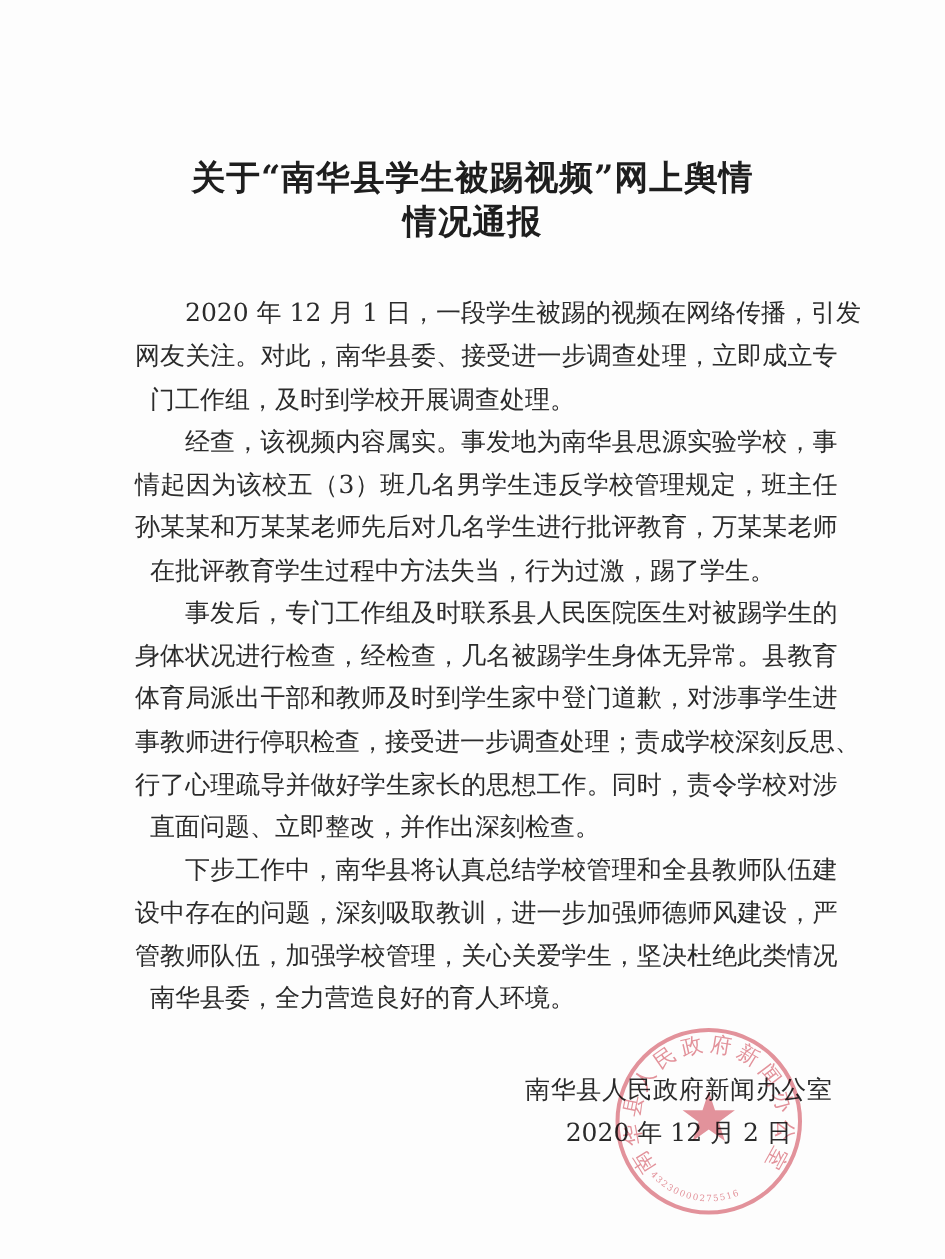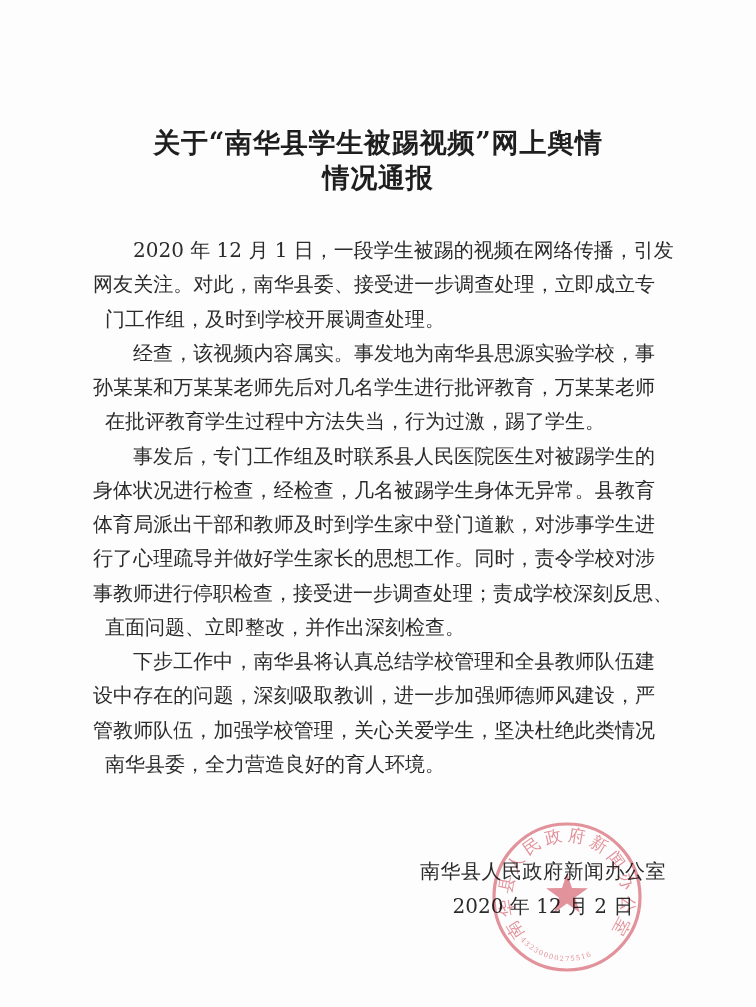--- a/index.html
+++ b/index.html
@@ -30,21 +30,21 @@
     font-size: 27px;
     font-weight: bold;
     line-height: 35px;
     letter-spacing: 0.8px;
     color: #1e1e1e;
   }
   .title .tline { display: block; white-space: nowrap; }
 
   .body-text {
     position: absolute;
-    left: 93px;
+    left: 108px;
     top: 233px;
     width: 562px;
     font-size: 20px;
     line-height: 34.25px;
     color: #2b2b2b;
   }
   .line {
     display: block;
     height: 34.25px;
     white-space: nowrap;
@@ -95,30 +95,31 @@
   <div class="body-text">
 
     <div>
       <span class="line first">2020 年 12 月 1 日，一段学生被踢的视频在网络传播，引发</span>
       <span class="line">网友关注。对此，南华县委、接受进一步调查处理，立即成立专</span>
       <span class="line last">门工作组，及时到学校开展调查处理。</span>
     </div>
 
     <div>
       <span class="line first">经查，该视频内容属实。事发地为南华县思源实验学校，事</span>
+      <span class="line">情起因为该校五（3）班几名男学生违反学校管理规定，班主任</span>
       <span class="line">孙某某和万某某老师先后对几名学生进行批评教育，万某某老师</span>
       <span class="line last">在批评教育学生过程中方法失当，行为过激，踢了学生。</span>
     </div>
 
     <div>
       <span class="line first">事发后，专门工作组及时联系县人民医院医生对被踢学生的</span>
       <span class="line">身体状况进行检查，经检查，几名被踢学生身体无异常。县教育</span>
       <span class="line">体育局派出干部和教师及时到学生家中登门道歉，对涉事学生进</span>
+      <span class="line">事教师进行停职检查，接受进一步调查处理；责成学校深刻反思、</span>
       <span class="line">行了心理疏导并做好学生家长的思想工作。同时，责令学校对涉</span>
-      <span class="line">事教师进行停职检查，接受进一步调查处理；责成学校深刻反思、</span>
       <span class="line last">直面问题、立即整改，并作出深刻检查。</span>
     </div>
 
     <div>
       <span class="line first">下步工作中，南华县将认真总结学校管理和全县教师队伍建</span>
       <span class="line">设中存在的问题，深刻吸取教训，进一步加强师德师风建设，严</span>
       <span class="line">管教师队伍，加强学校管理，关心关爱学生，坚决杜绝此类情况</span>
       <span class="line last">南华县委，全力营造良好的育人环境。</span>
     </div>
   </div>

